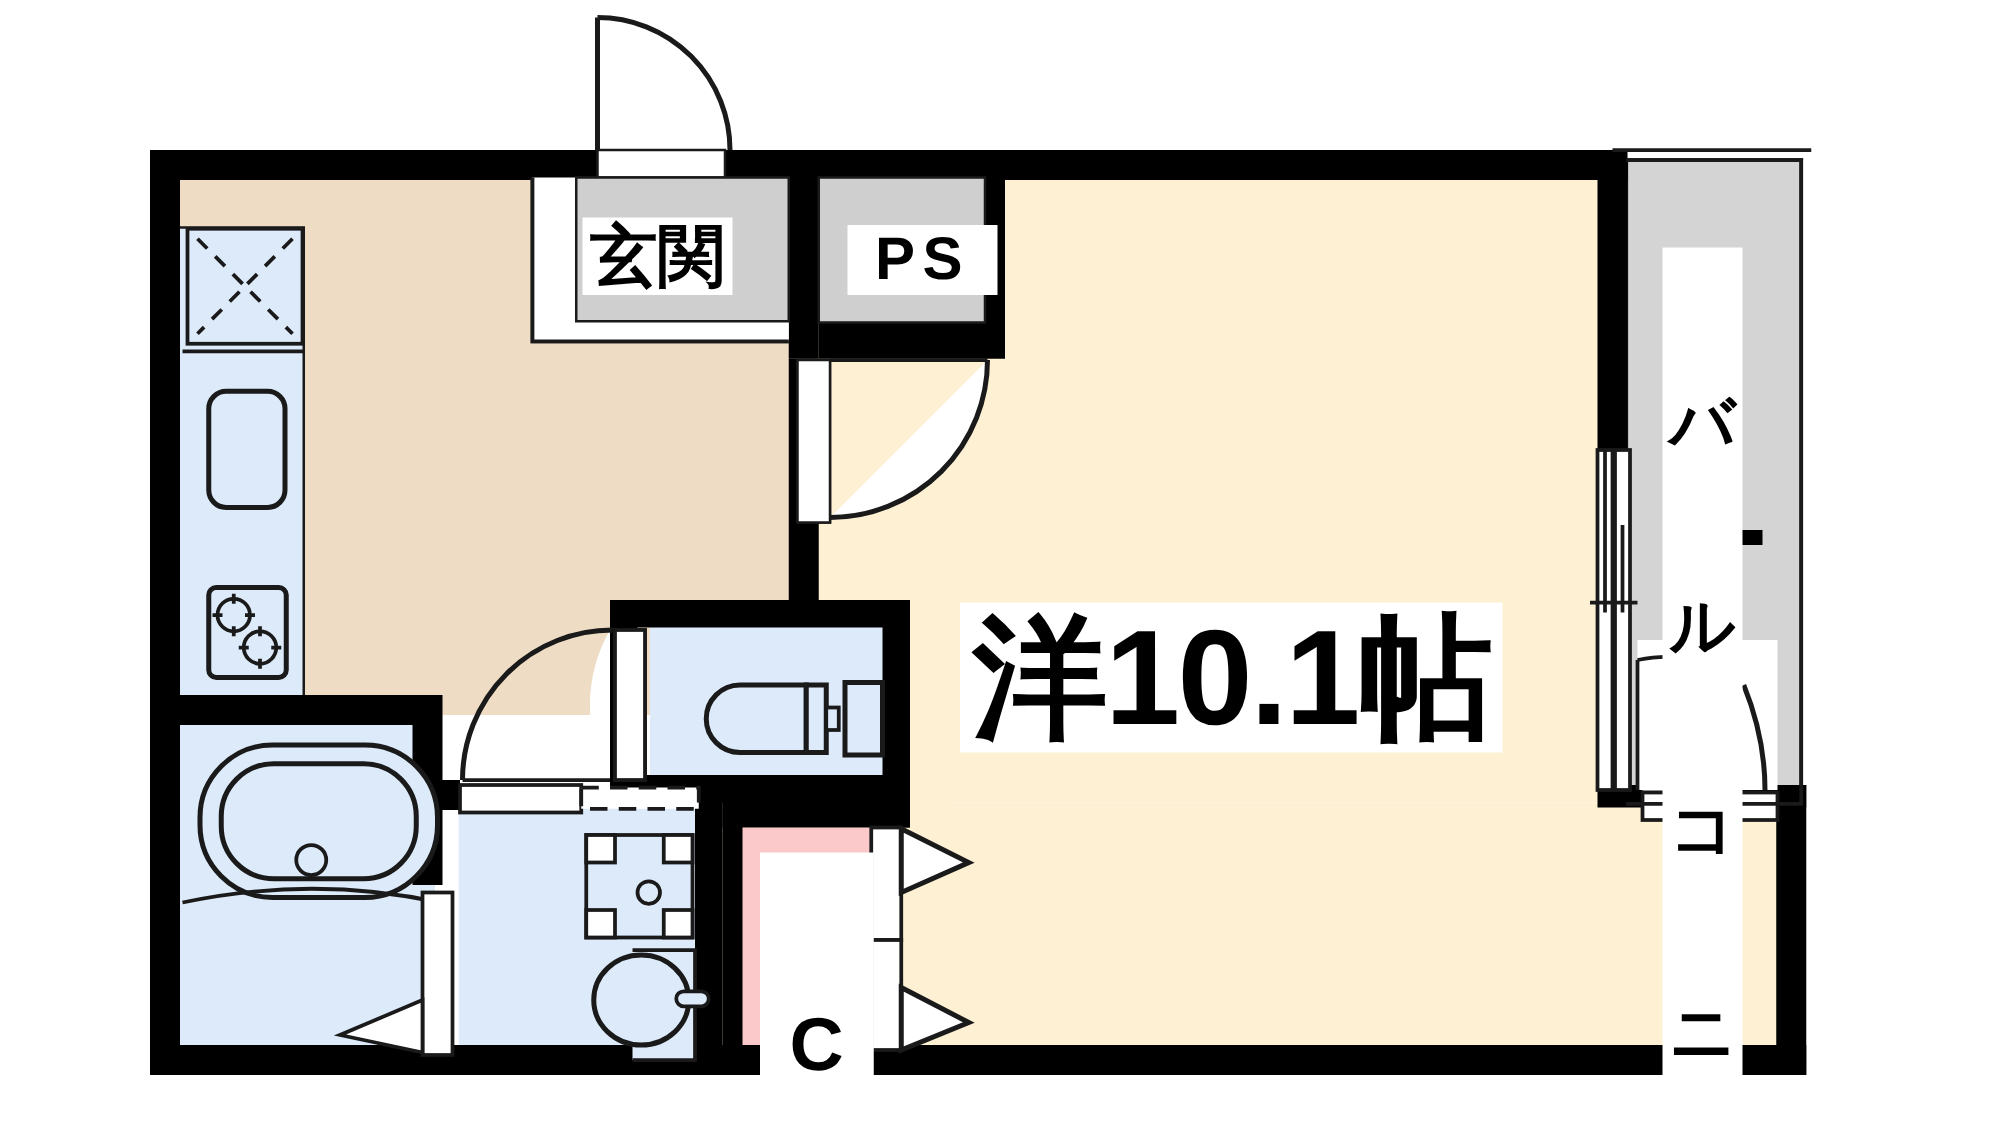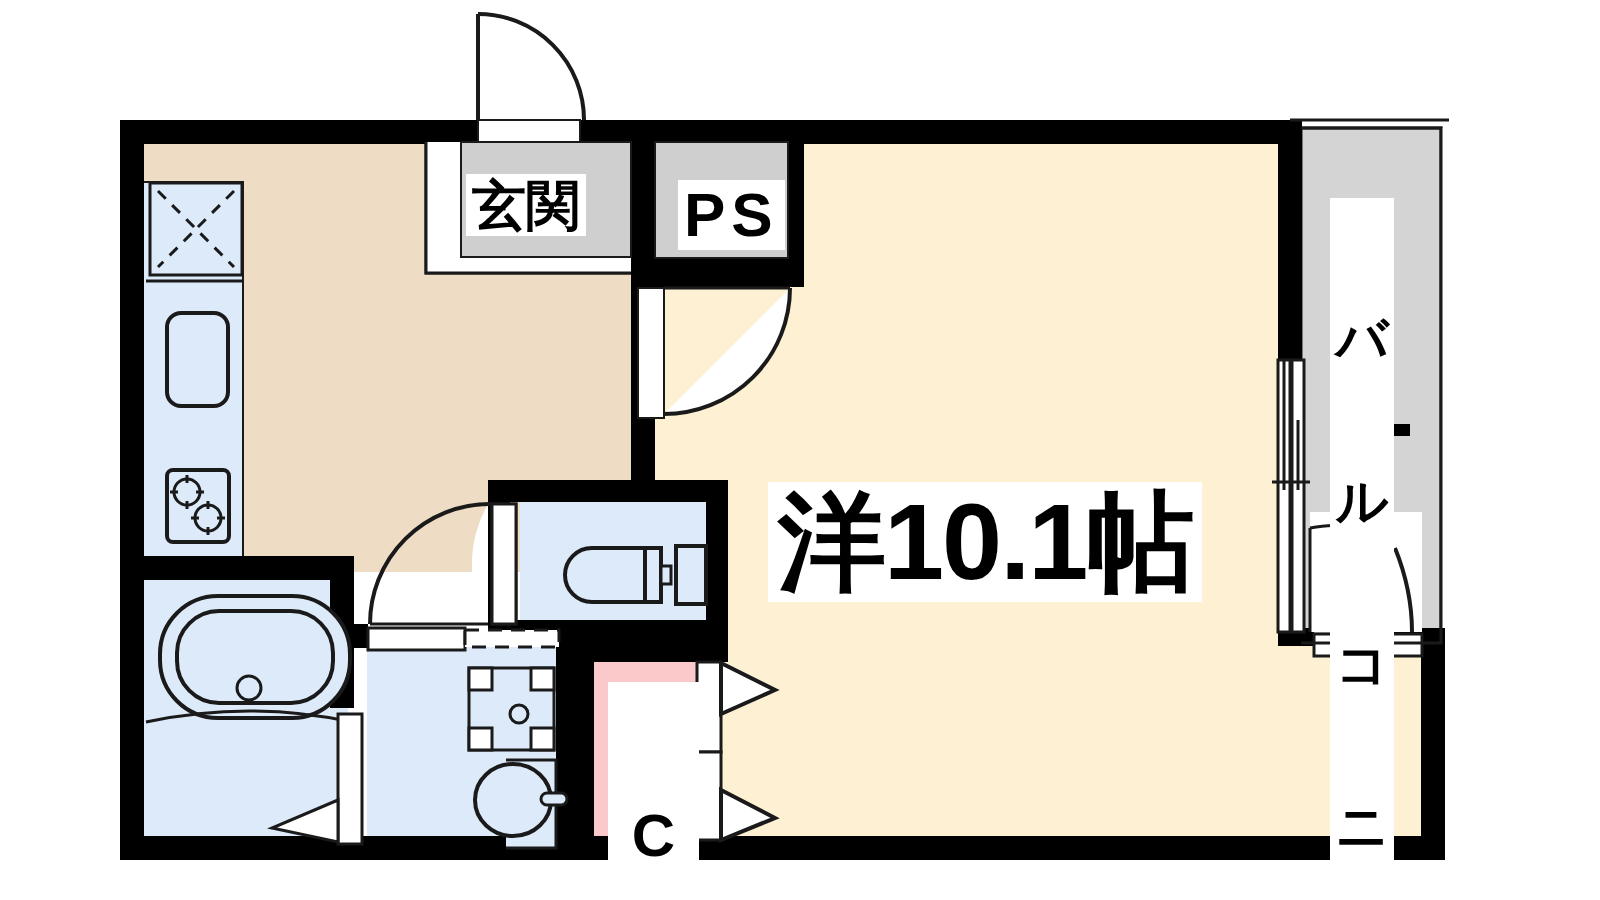--- a/index.html
+++ b/index.html
@@ -25,22 +25,22 @@
     white-space: pre;
     letter-spacing: 0;
   }
   #label-genkan {
     left: 466px; top: 174px;
     font-size: 54px;
     padding: 4px 6px;
   }
   #label-ps {
     left: 678px; top: 180px;
-    font-size: 62px;
-    padding: 4px 6px;
+    font-size: 48px;
+    padding: 4px 22px;
     letter-spacing: 6px;
   }
   #label-room {
     left: 768px; top: 446px;
     font-size: 108px;
     padding: 6px 10px;
     letter-spacing: -2px;
     margin-top: 36px;
   }
   #label-cl {

